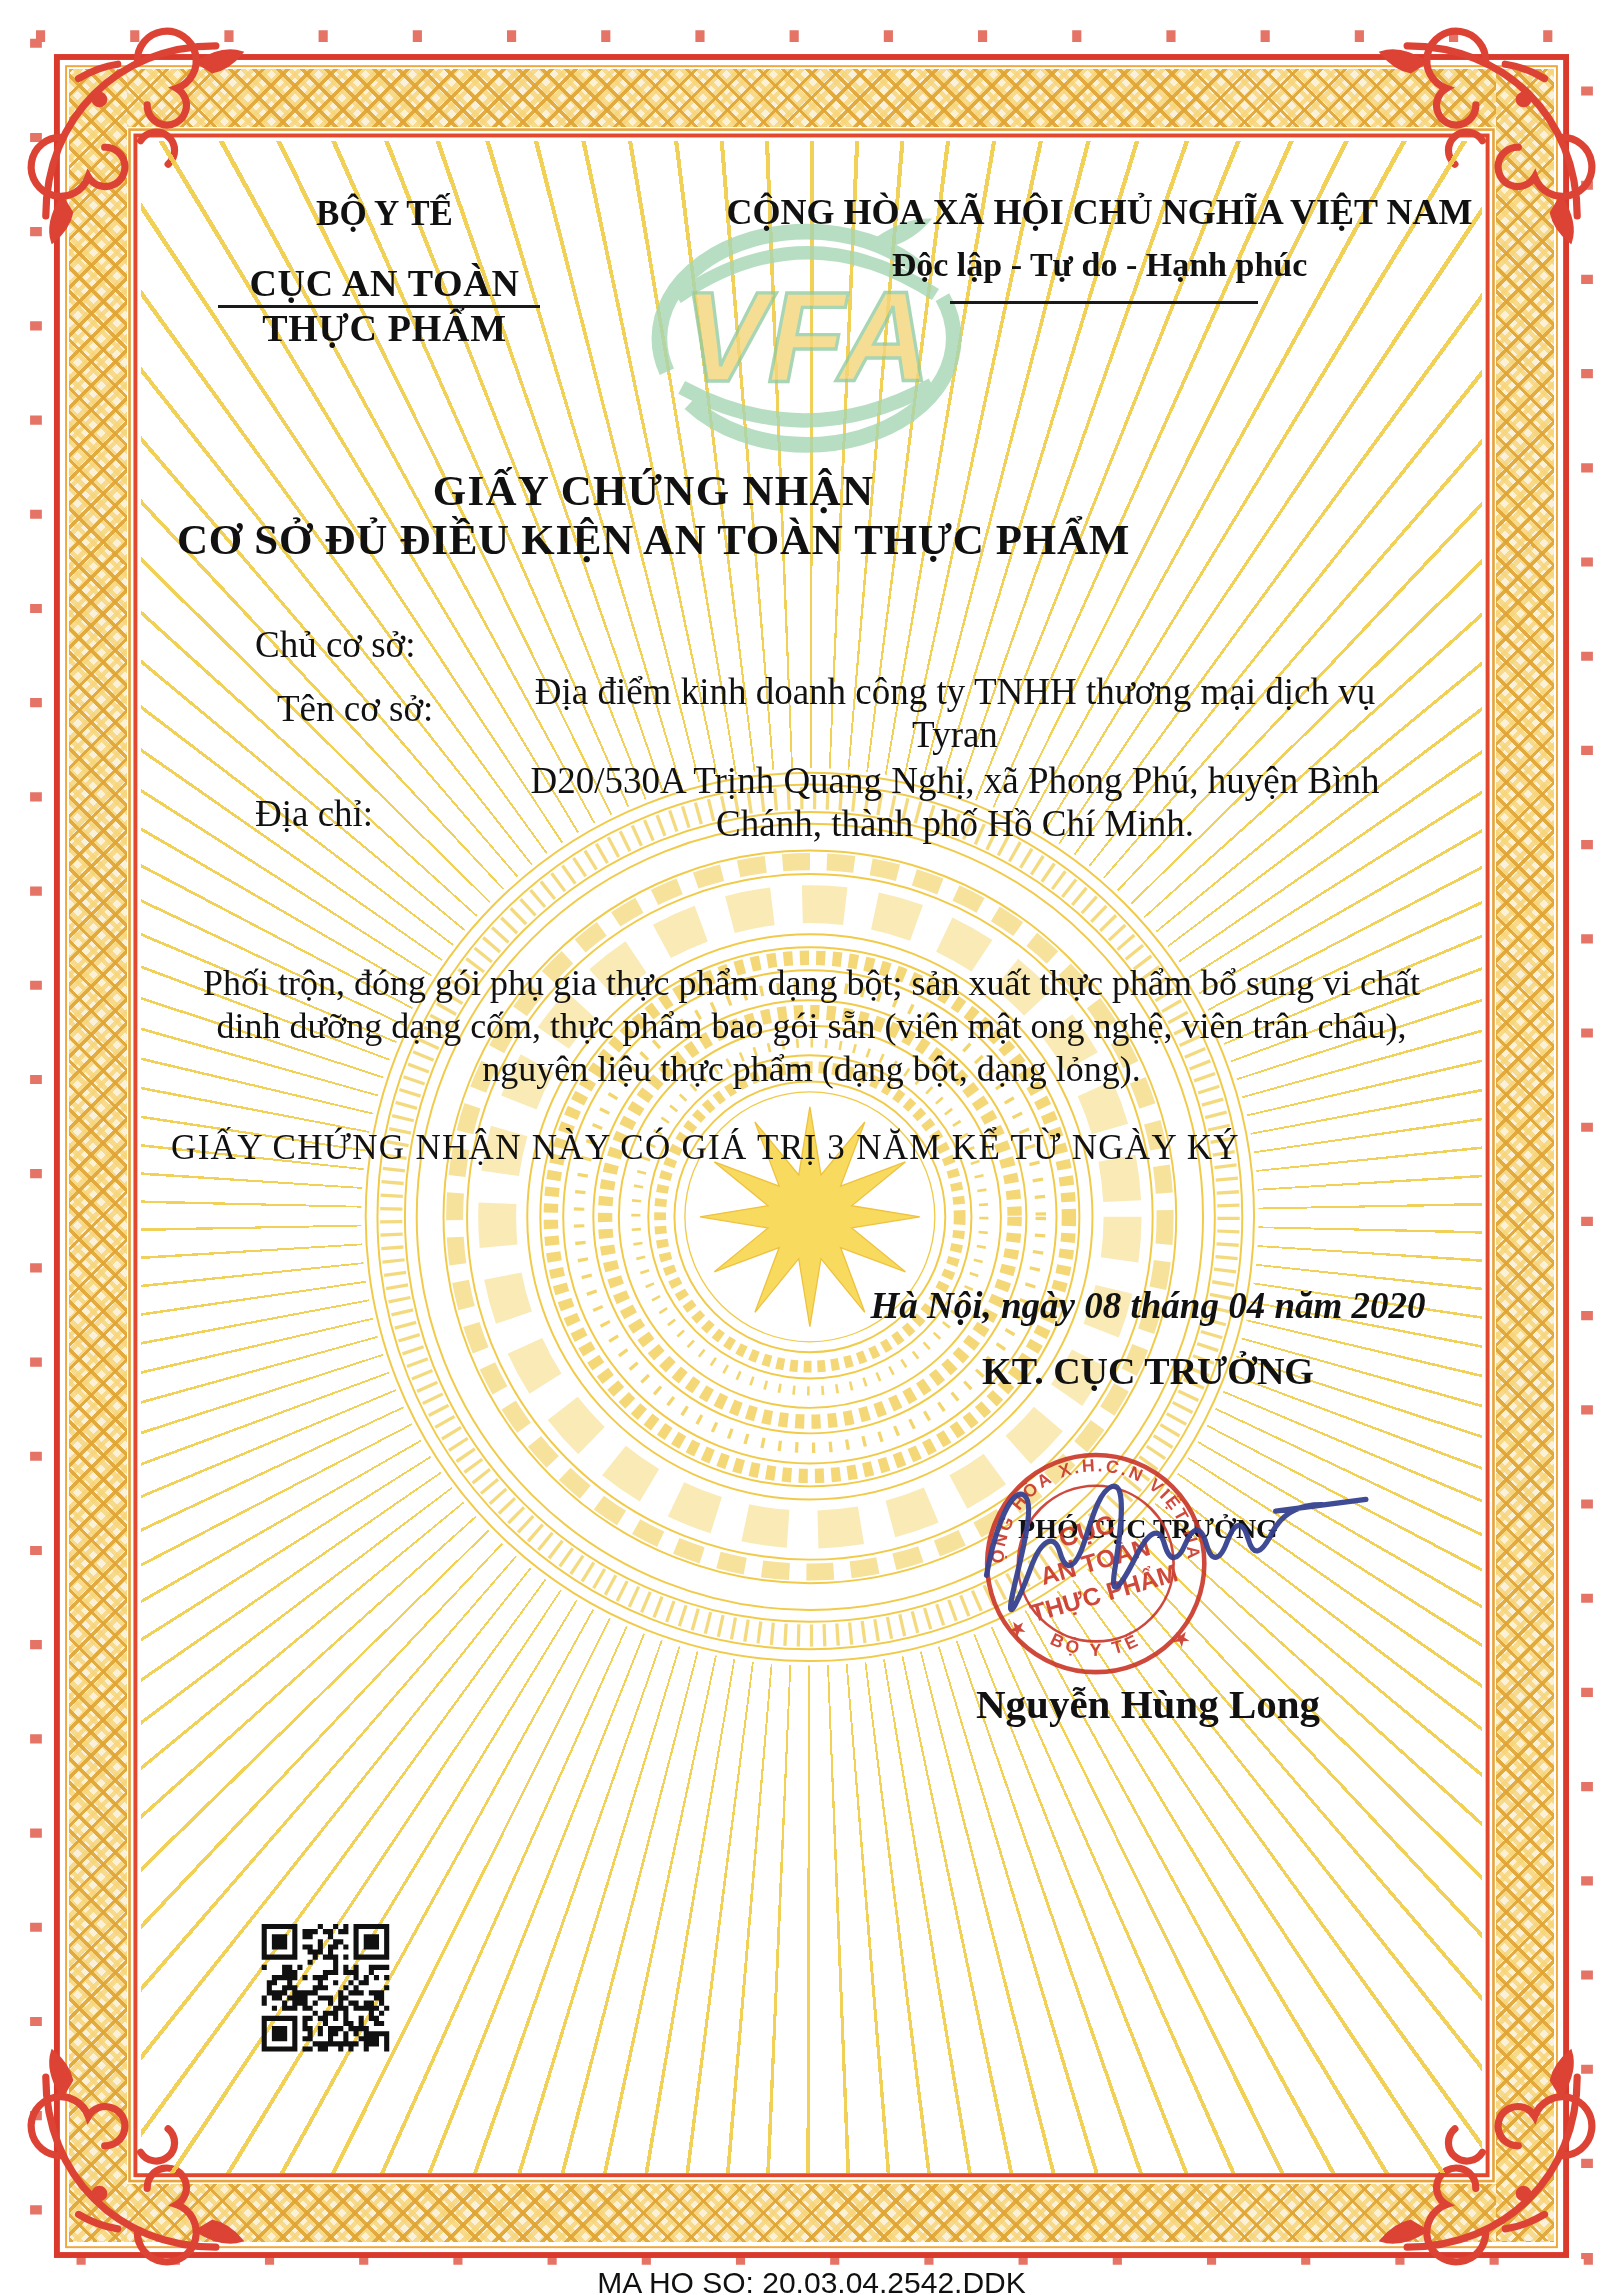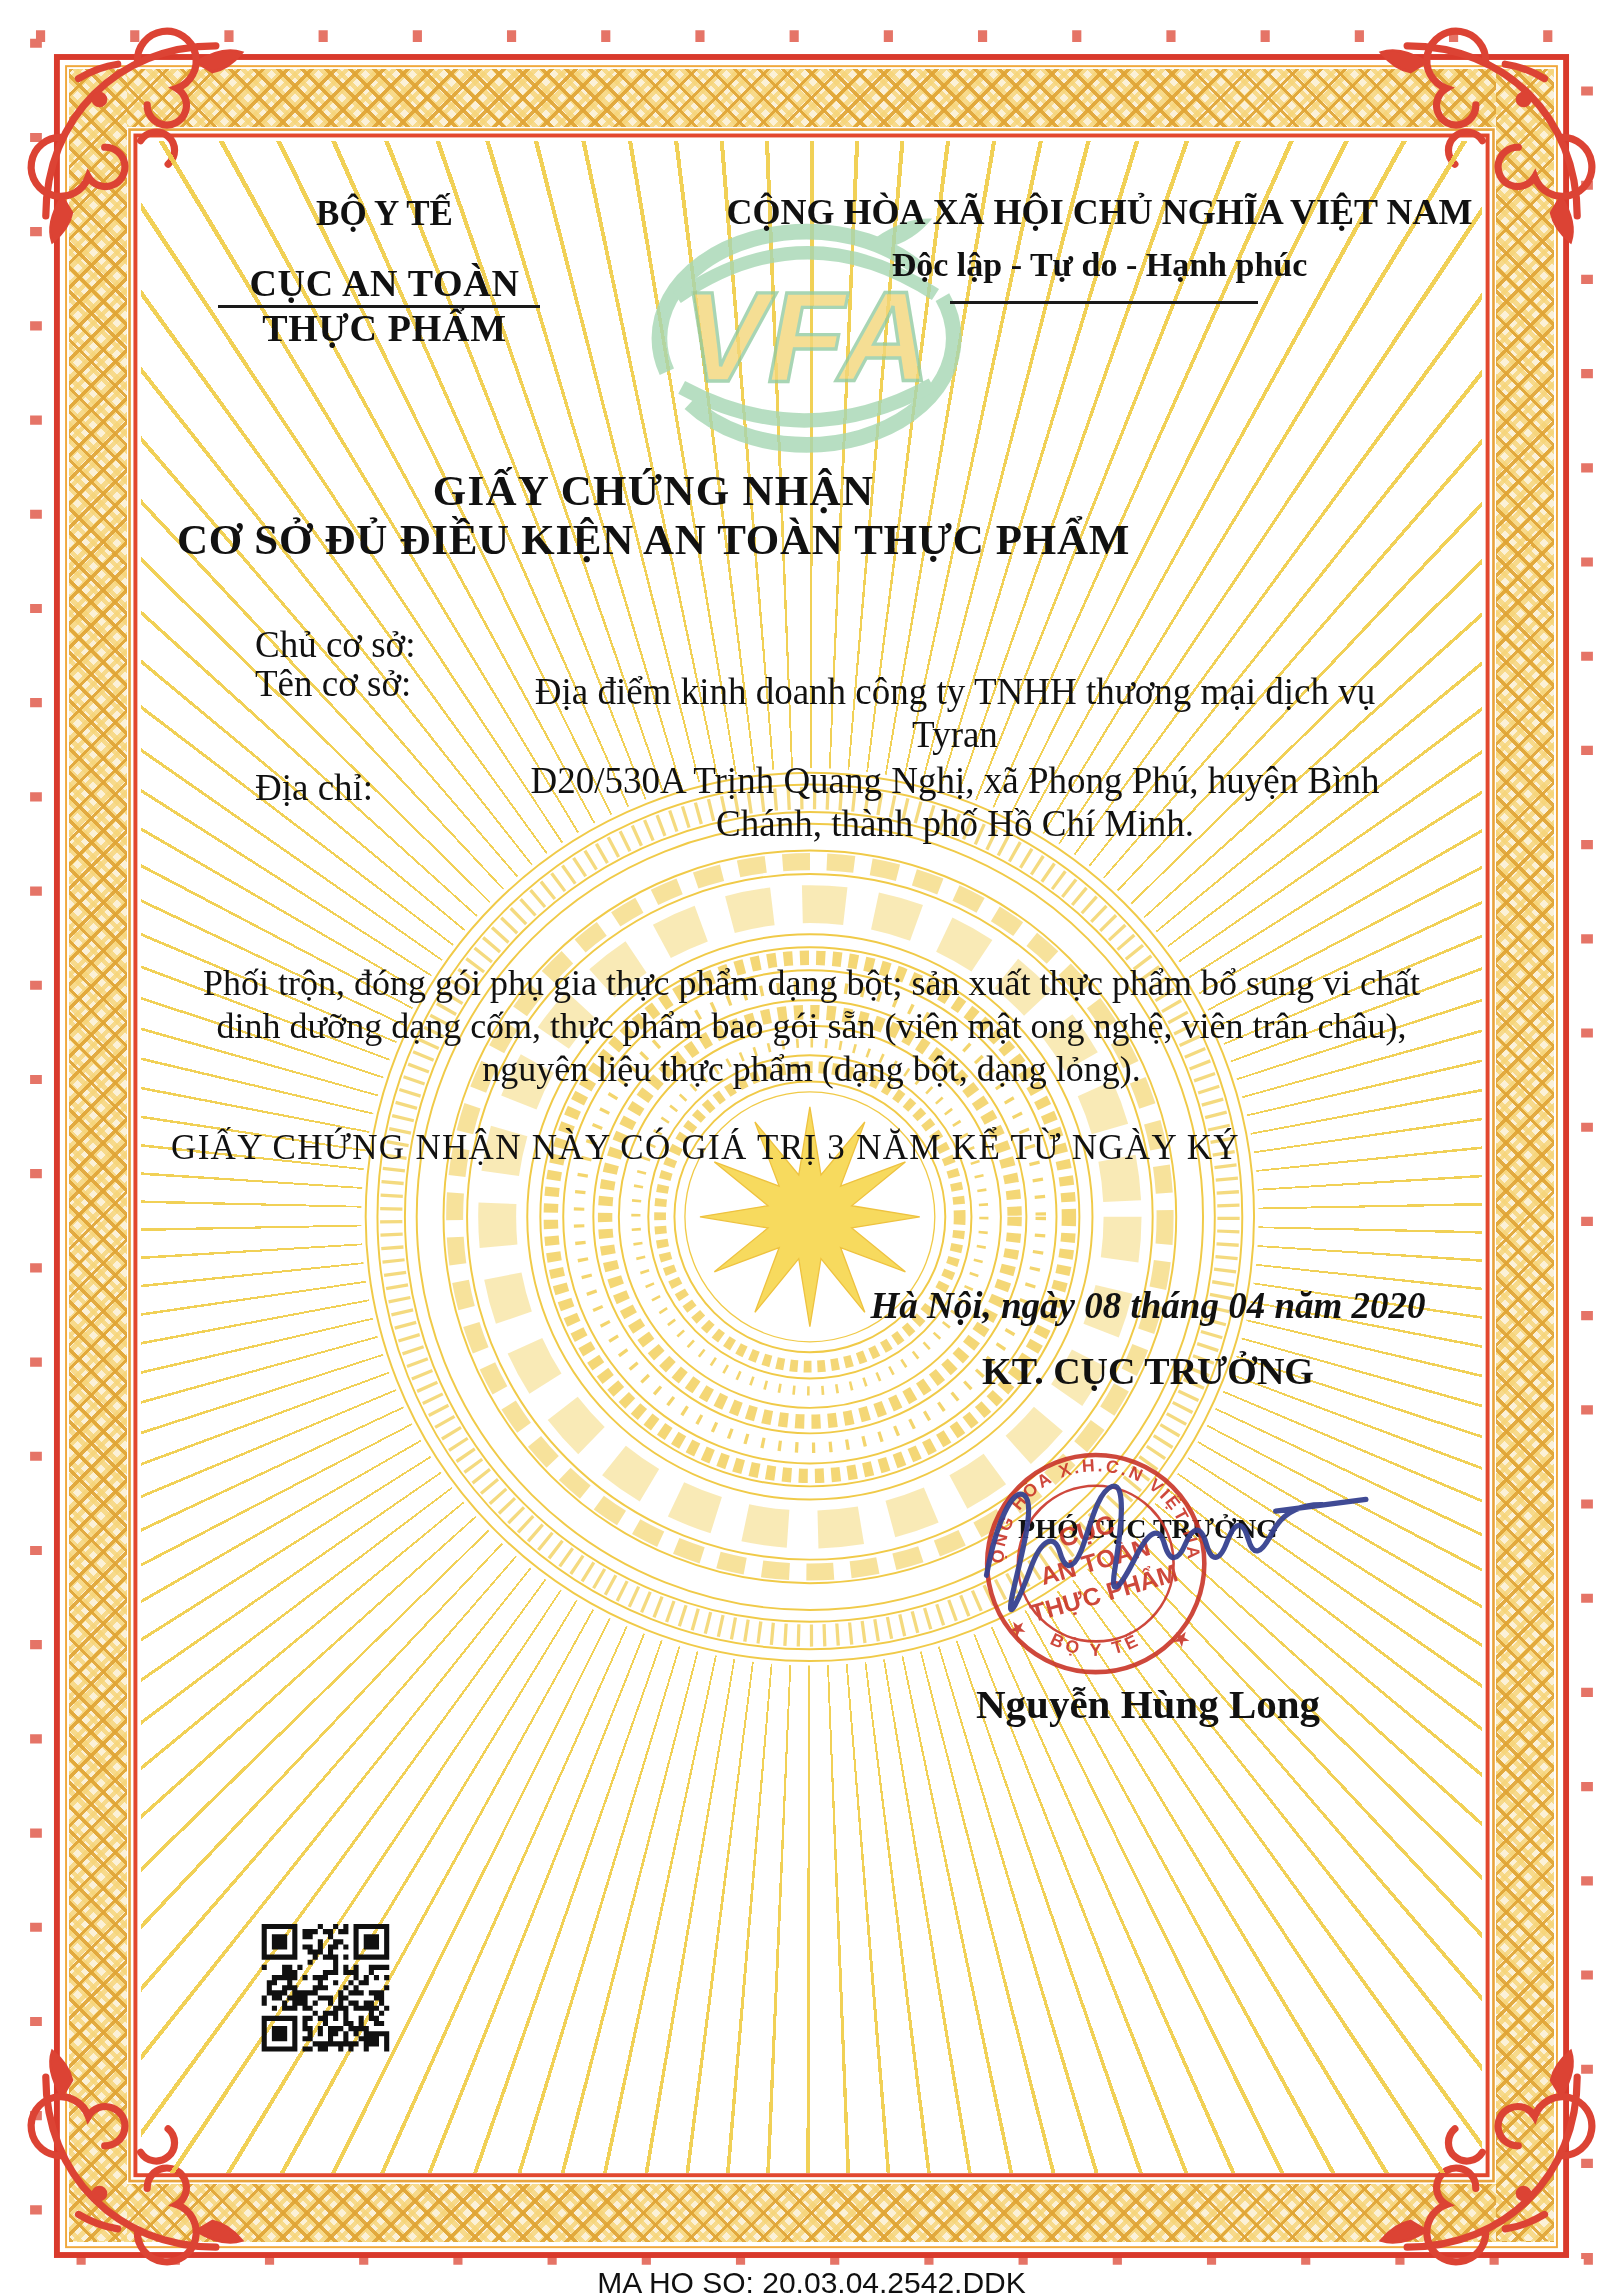--- a/index.html
+++ b/index.html
@@ -108,24 +108,24 @@
 
   <div class="t hdr-right center b" style="top:191px;font-size:36px;">CỘNG HÒA XÃ HỘI CHỦ NGHĨA VIỆT NAM</div>
   <div class="t hdr-right center b" style="top:245px;font-size:34px;">Độc lập - Tự do - Hạnh phúc</div>
   <div class="rule" style="left:950px;top:301px;width:308px;"></div>
 
   <div class="t title center" style="top:466px;font-size:43px;">GIẤY CHỨNG NHẬN</div>
   <div class="t title center" style="top:515px;font-size:43px;letter-spacing:0.7px;">CƠ SỞ ĐỦ ĐIỀU KIỆN AN TOÀN THỰC PHẨM</div>
 
   <div class="t fld-label" style="top:623px;">Chủ cơ sở:</div>
 
-  <div class="t fld-label" style="top:662px;">Tên cơ sở:</div>
+  <div class="t fld-label" style="top:687px;margin-left:22px;">Tên cơ sở:</div>
   <div class="t fld-value" style="top:670px;">Địa điểm kinh doanh công ty TNHH thương mại dịch vụ Tyran</div>
 
-  <div class="t fld-label" style="top:766px;">Địa chỉ:</div>
+  <div class="t fld-label" style="top:792px;">Địa chỉ:</div>
   <div class="t fld-value" style="top:759px;">D20/530A Trịnh Quang Nghị, xã Phong Phú, huyện Bình Chánh, thành phố Hồ Chí Minh.</div>
 
 
   <div class="t center" style="left:183px;top:962px;width:1257px;font-size:36px;line-height:43px;">Phối trộn, đóng gói phụ gia thực phẩm dạng bột; sản xuất thực phẩm bổ sung vi chất dinh dưỡng dạng cốm, thực phẩm bao gói sẵn (viên mật ong nghệ, viên trân châu), nguyên liệu thực phẩm (dạng bột, dạng lỏng).</div>
 
   <div class="t center" style="left:0;width:1411px;top:1127px;font-size:35px;letter-spacing:1.3px;">GIẤY CHỨNG NHẬN NÀY CÓ GIÁ TRỊ 3 NĂM KỂ TỪ NGÀY KÝ</div>
 
   <div class="t sign-col b" style="top:1284px;font-size:37px;font-style:italic;">Hà Nội, ngày 08 tháng 04 năm 2020</div>
   <div class="t sign-col b" style="top:1349px;font-size:38px;">KT. CỤC TRƯỞNG</div>
   <div class="t sign-col b" style="top:1474px;font-size:28px;margin-top:38px;">PHÓ CỤC TRƯỞNG</div>

